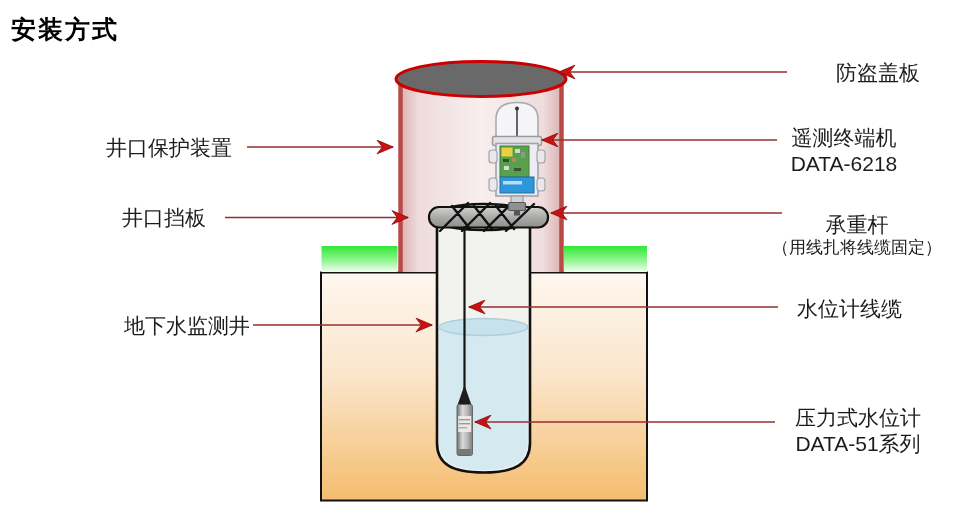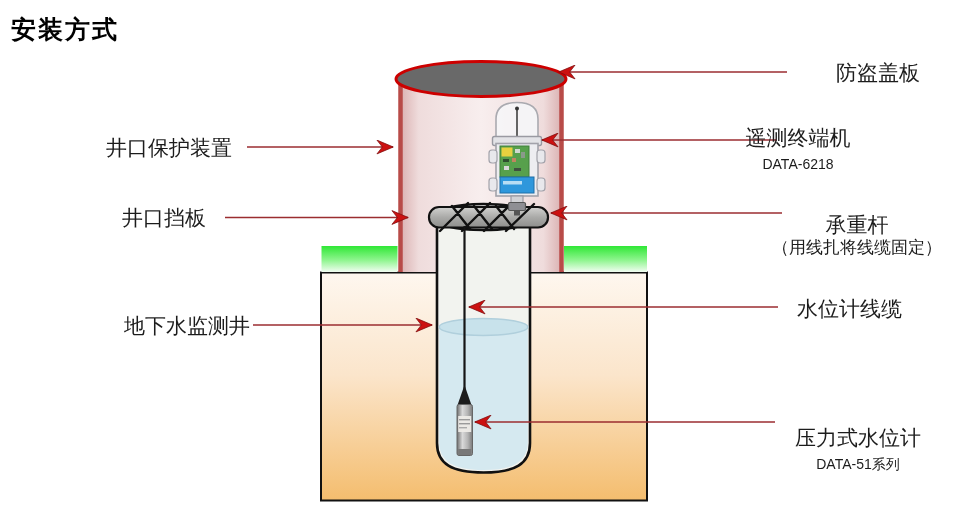--- a/index.html
+++ b/index.html
@@ -11,21 +11,21 @@
   .title {
     position:absolute; left:11px; top:13px;
     font-size:25px; font-weight:bold; color:#000; letter-spacing:2px;
     font-family:Liberation Serif, serif;
   }
   .lbl {
     position:absolute; color:#1c1c1c; font-size:21px; line-height:26px;
     white-space:nowrap; font-weight:400;
   }
   .lbl.center { text-align:center; white-space:normal; }
-  .lbl .model { display:block; font-size:14px; }
+  .lbl .model { display:block; font-size:21px; }
   .lbl .sub { display:block; font-size:17px; line-height:19px; }
 </style>
 </head>
 <body>
 
 <div class="stage">
 
   <svg width="953" height="516" viewBox="0 0 953 516">
     <defs>
       <marker id="ah" markerUnits="userSpaceOnUse" markerWidth="19" markerHeight="15" viewBox="0 0 12 10" refX="11.3" refY="5" orient="auto">
@@ -144,29 +144,29 @@
   <div class="lbl" style="left:122px; top:205px;">
     <span>井口挡板</span>
   </div>
   <div class="lbl" style="left:110px; top:313px;margin-left:14px;">
     <span>地下水监测井</span>
   </div>
 
   <div class="lbl" style="left:836px; top:60px;">
     <span>防盗盖板</span>
   </div>
-  <div class="lbl center" style="left:740px; top:125px; width:116px;">
+  <div class="lbl center" style="left:786px; top:125px; width:116px;">
     <span>遥测终端机</span>
     <span class="model">DATA-6218</span>
   </div>
   <div class="lbl center" style="left:767px; top:212px; width:180px;">
     <span>承重杆</span>
     <span class="sub">（用线扎将线缆固定）</span>
   </div>
   <div class="lbl" style="left:797px; top:296px;">
     <span>水位计线缆</span>
   </div>
-  <div class="lbl center" style="left:783px; top:425px; width:150px;">
+  <div class="lbl center" style="left:783px; top:405px; width:150px;">
     <span>压力式水位计</span>
     <span class="model">DATA-51系列</span>
   </div>
 
 </div>
 
 </body></html>

